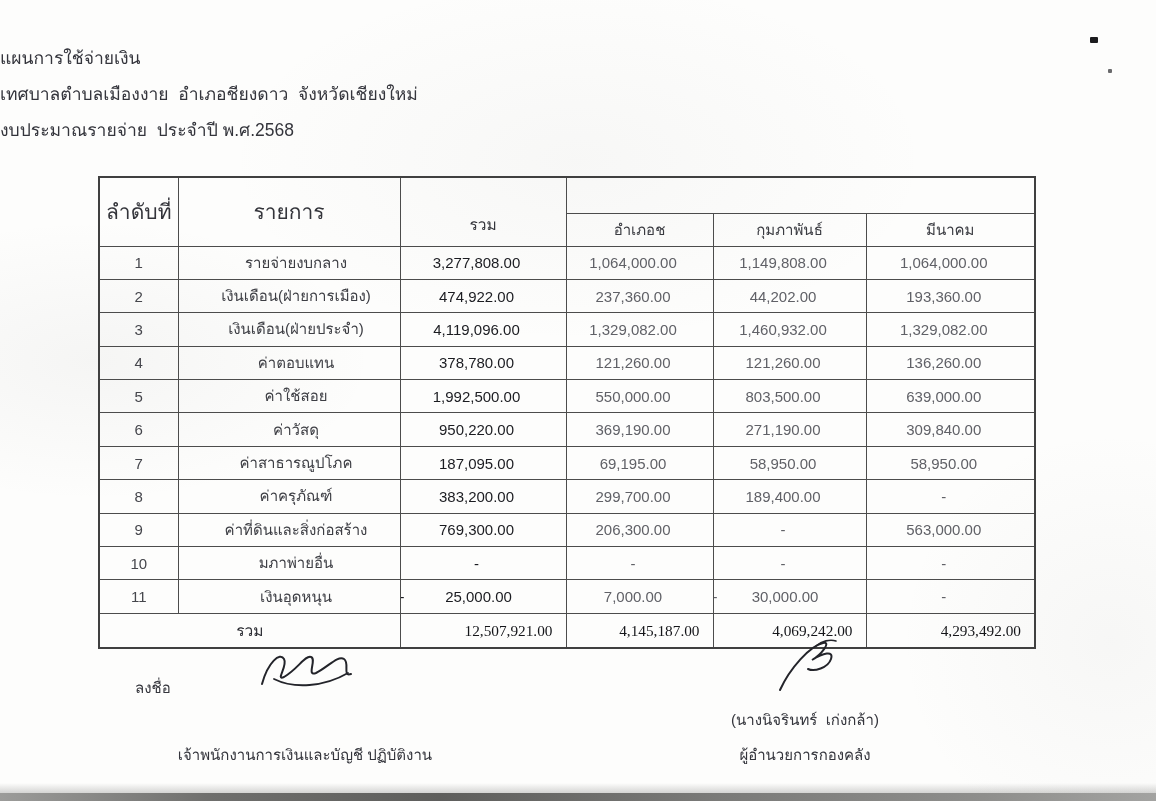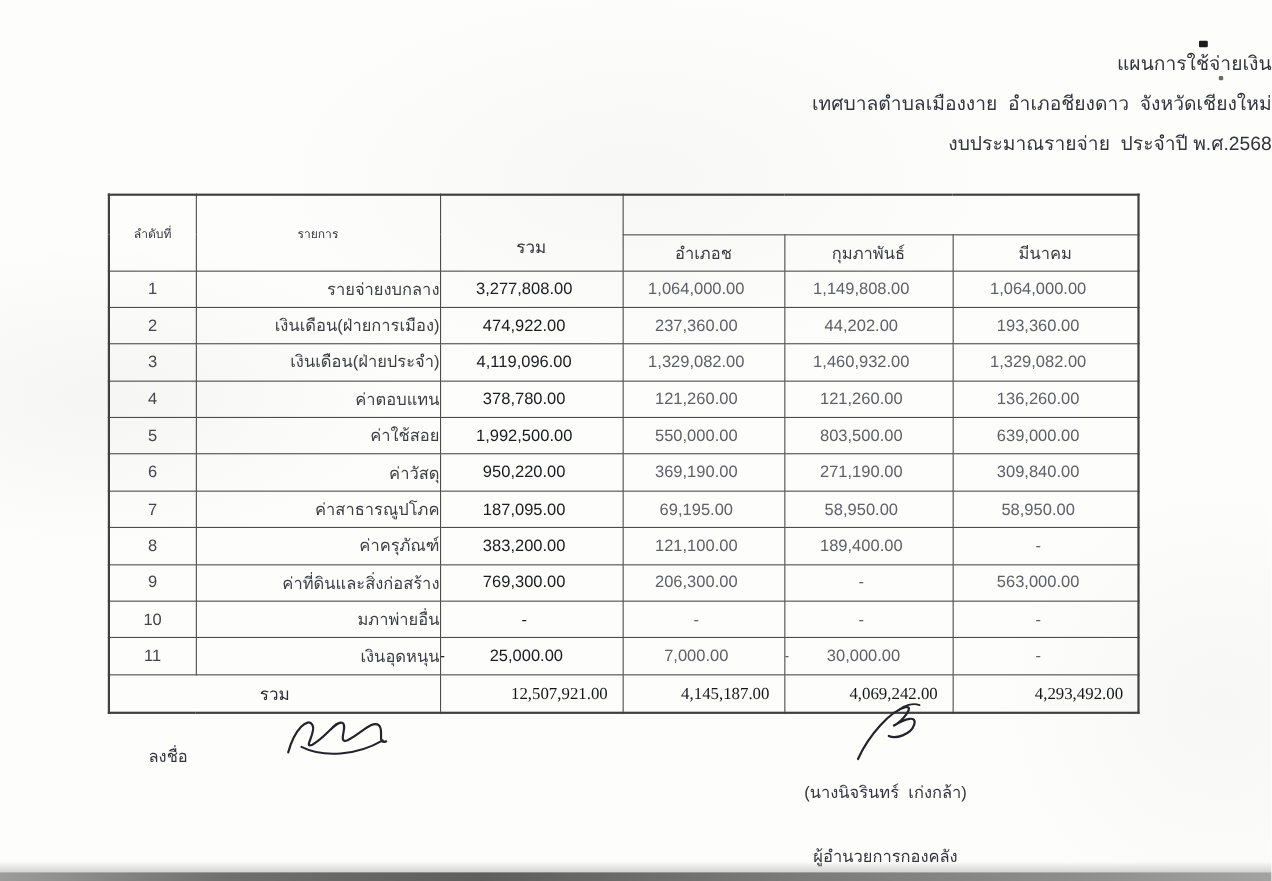--- a/index.html
+++ b/index.html
@@ -15,22 +15,21 @@
     position:absolute; inset:0;
     background:
       radial-gradient(ellipse 400px 200px at 8% 45%, rgba(120,120,118,0.06), transparent 70%),
       radial-gradient(ellipse 500px 260px at 50% 20%, rgba(140,140,138,0.05), transparent 70%),
       radial-gradient(ellipse 300px 300px at 96% 80%, rgba(130,130,128,0.05), transparent 70%),
       #fdfdfc;
   }
   
   .titles {
     position:absolute; top:40px; left:0; width:1156px;
-    text-align:right;
-    padding-left:27px;
+    text-align:left;
   }
   .title-line {
     line-height:36px;
     font-size:17.5px;
     color:#34353c;
     white-space:pre;
   }
   
   .budget-table-wrap { position:absolute; top:176px; left:98px; }
   table.budget {
@@ -40,27 +39,27 @@
     font-size:15px;
     color:#3a3b41;
   }
   table.budget td, table.budget th {
     border:1.5px solid #4c4c4c;
     font-weight:normal;
     overflow:hidden;
     white-space:nowrap;
   }
   table.budget { border:2px solid #404040; }
-  th.h-index, th.h-item { text-align:center; vertical-align:middle; font-size:11px; color:#33343a;}
+  th.h-index, th.h-item { text-align:center; vertical-align:middle; font-size:21px; color:#33343a;}
   th.h-total { text-align:center; vertical-align:bottom; padding-bottom:9px; font-size:15.5px; color:#33343a;}
   th.h-span-empty { height:36px; }
   th.h-month { height:33px; text-align:center; vertical-align:middle; font-size:15px; color:#3a3b41; }
   tbody tr { height:33.4px; }
   td.c-no { text-align:center; color:#45464c; }
-  td.c-item { text-align:right; padding-left:14px; color:#3d3e44; }
+  td.c-item { text-align:center; padding-left:14px; color:#3d3e44; }
   td.amt { text-align:center; padding-right:13px; }
   td.c-total { color:#1b1c21; font-weight:600; }
   td.c-month { color:#606167; }
   span.pfx { float:left; margin-left:-7px; padding-left:6px; color:inherit; }
   tr.footer-row { height:35px; }
   tr.footer-row td { border-top:1.5px solid #454545; }
   td.f-label { text-align:center; color:#2c2d33; font-size:15.5px; }
   td.f-amt { text-align:right; padding-right:13px; color:#141519; font-weight:600; font-size:15.3px;font-family:Liberation Serif, serif; }
   
   .sig-text { position:absolute; font-size:15px; color:#34353c; white-space:pre; }
@@ -168,21 +167,21 @@
             <td class="c-item">ค่าสาธารณูปโภค</td>
             <td class="amt c-total">187,095.00</td>
             <td class="amt c-month">69,195.00</td>
             <td class="amt c-month">58,950.00</td>
             <td class="amt c-month">58,950.00</td>
           </tr>
           <tr>
             <td class="c-no">8</td>
             <td class="c-item">ค่าครุภัณฑ์</td>
             <td class="amt c-total">383,200.00</td>
-            <td class="amt c-month">121,100.00</td>
+            <td class="amt c-month">299,700.00</td>
             <td class="amt c-month">189,400.00</td>
             <td class="amt c-month">-</td>
           </tr>
           <tr>
             <td class="c-no">9</td>
             <td class="c-item">ค่าที่ดินและสิ่งก่อสร้าง</td>
             <td class="amt c-total">769,300.00</td>
             <td class="amt c-month">206,300.00</td>
             <td class="amt c-month">-</td>
             <td class="amt c-month">563,000.00</td>
@@ -214,26 +213,27 @@
         </tr>
       </tfoot>
     </table>
   </div>
 
   <div class="sig-text" style="left:135px; top:676px;">ลงชื่อ</div>
   <svg class="sig-svg" style="left:252px; top:646px;" width="115" height="50" viewBox="0 0 115 50">
     <path d="M10 38 C16 16 28 6 32 13 C36 20 23 35 32 31 C46 23 53 9 59 11 C65 13 54 31 64 27 C76 21 86 9 92 13 C98 17 90 31 99 28" stroke="#23242a" stroke-width="2" fill="none" stroke-linecap="round"></path>
     <path d="M22 33 C42 43 72 41 96 27" stroke="#23242a" stroke-width="1.8" fill="none" stroke-linecap="round"></path>
   </svg>
+  <div class="sig-text sig-center" style="left:140px; top:743px; width:330px;">เจ้าพนักงานการเงินและบัญชี ปฏิบัติงาน</div>
 
   <svg class="sig-svg" style="left:768px; top:636px;" width="75" height="58" viewBox="0 0 75 58">
     <path d="M12 54 C22 32 42 10 55 7 C64 5 53 19 44 24 C55 17 66 14 63 23 C60 32 46 36 40 33" stroke="#23242a" stroke-width="2" fill="none" stroke-linecap="round"></path>
     <path d="M48 10 C54 5 62 3 68 5" stroke="#23242a" stroke-width="1.6" fill="none" stroke-linecap="round"></path>
   </svg>
   <div class="sig-text sig-center" style="left:695px; top:708px; width:220px;">(นางนิจรินทร์  เก่งกล้า)</div>
-  <div class="sig-text sig-center" style="left:695px; top:743px; width:220px;margin-top:24px;">ผู้อำนวยการกองคลัง</div>
+  <div class="sig-text sig-center" style="left:695px; top:743px; width:220px;">ผู้อำนวยการกองคลัง</div>
 
   <div class="speck speck-1"></div>
   <div class="speck speck-2"></div>
   <div class="bottom-fade"></div>
   <div class="bottom-strip"></div>
 
 </div>
 
 </body></html>

